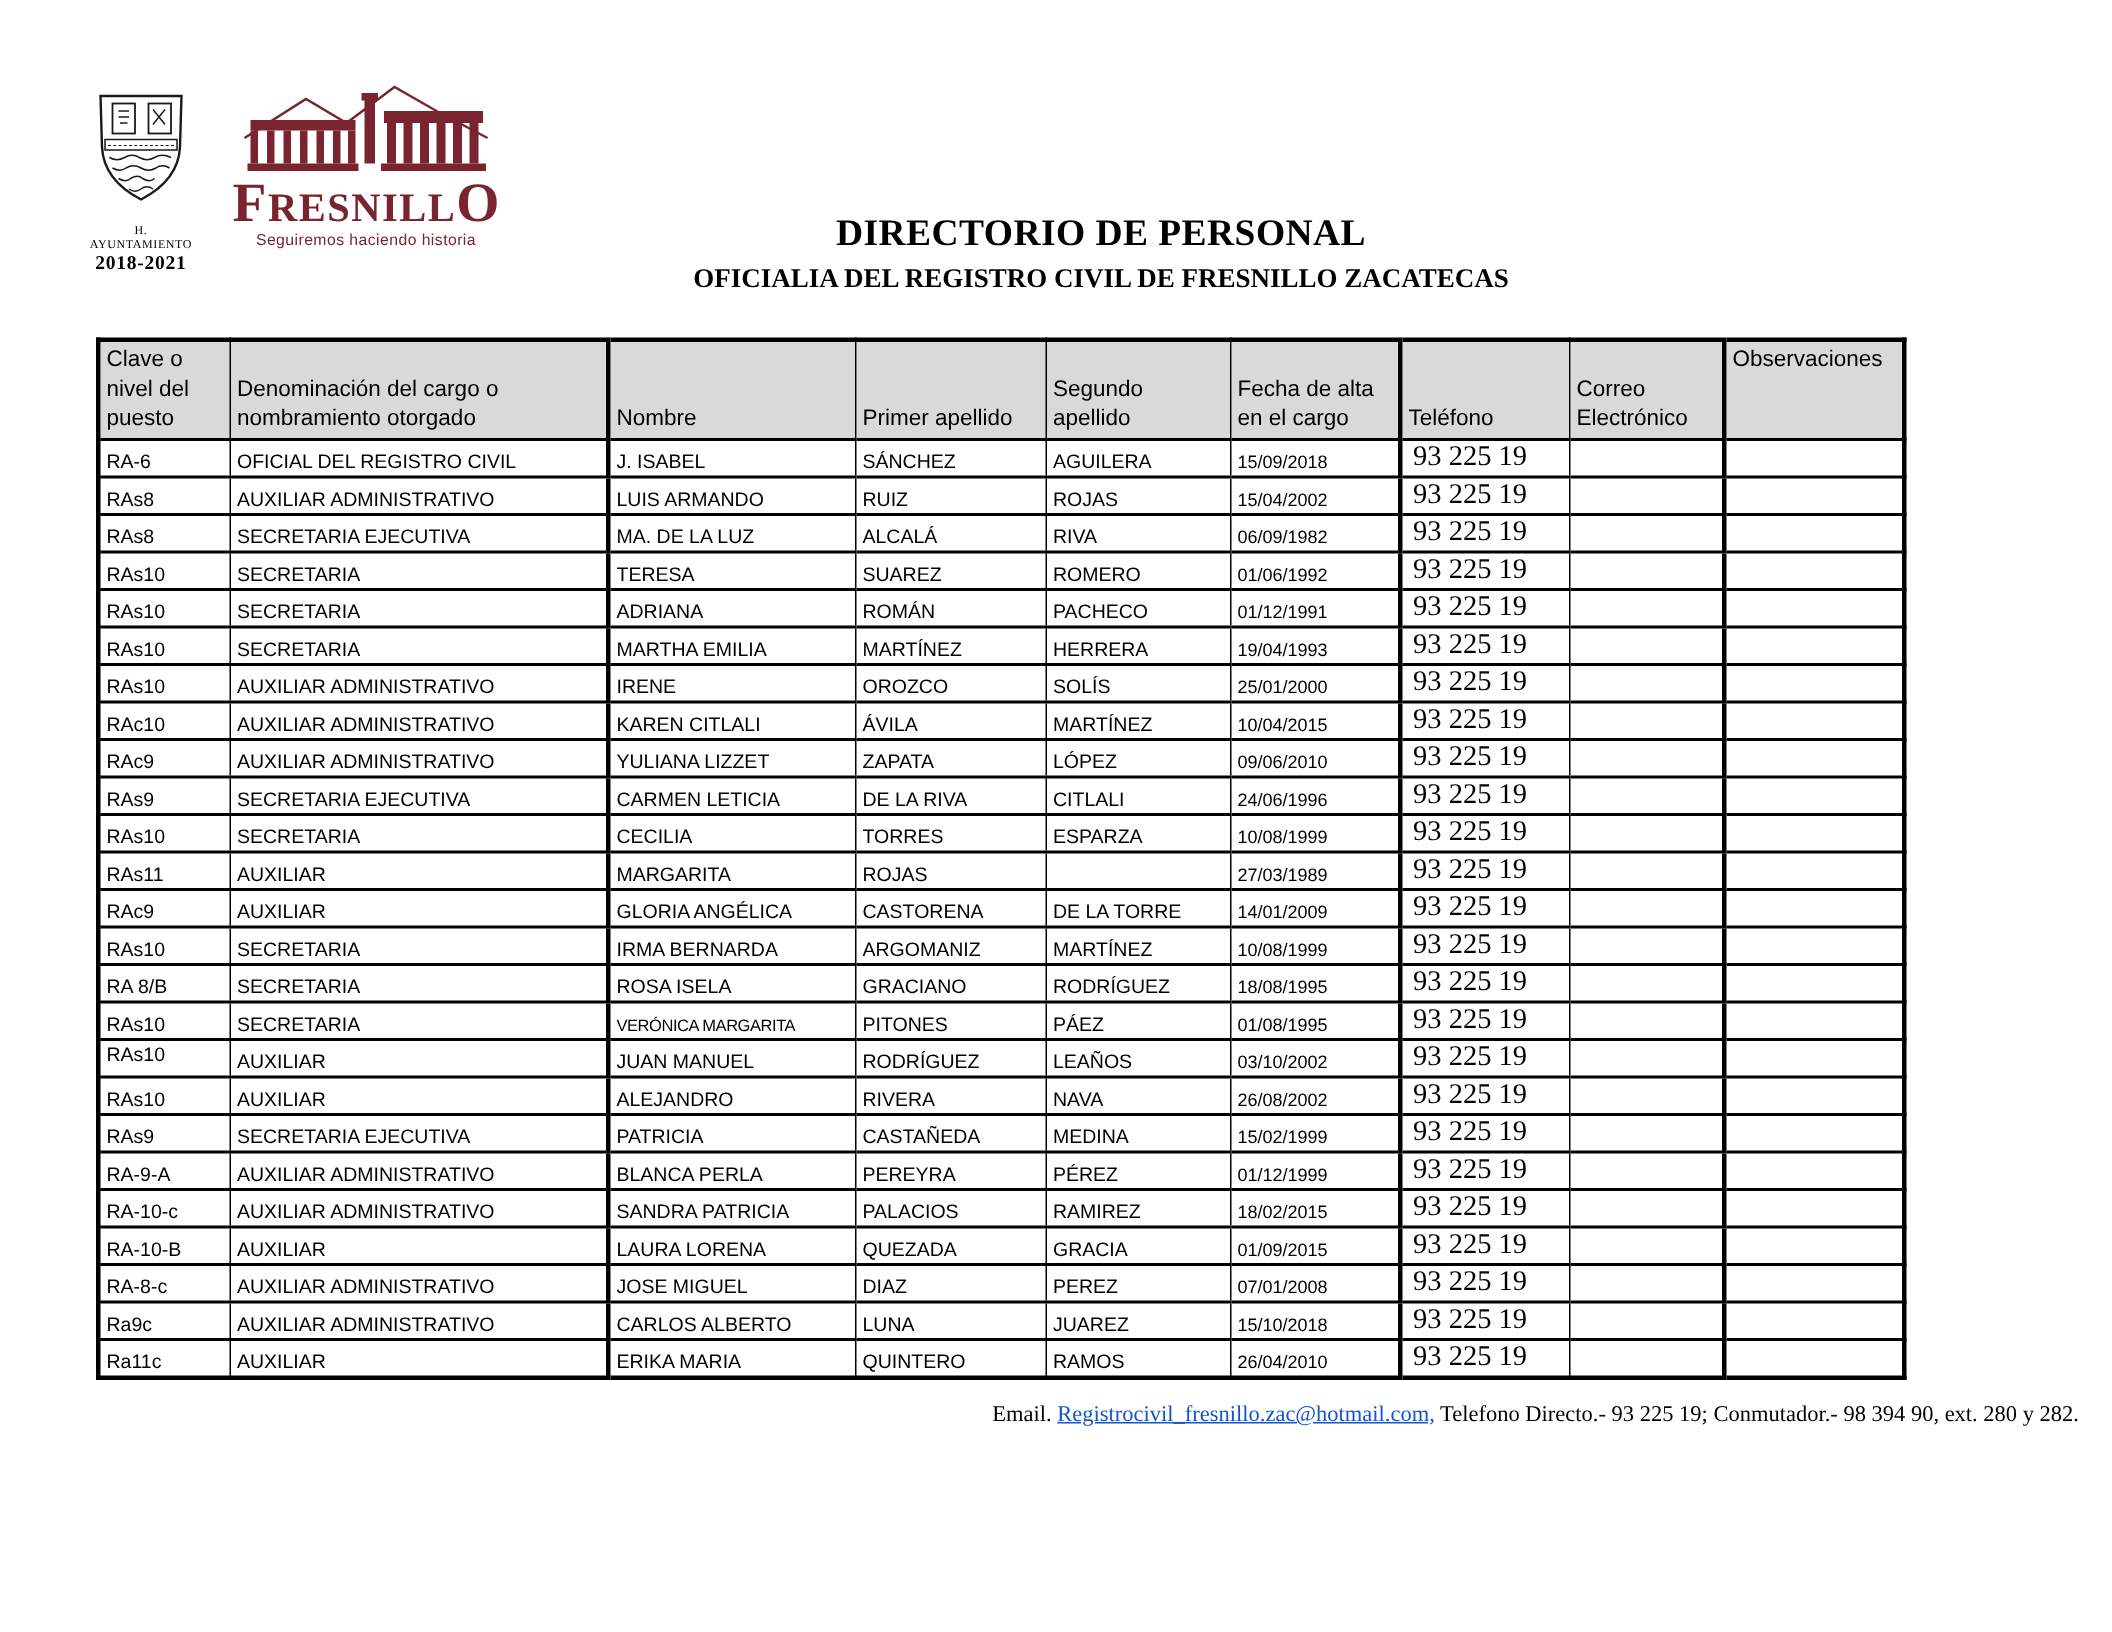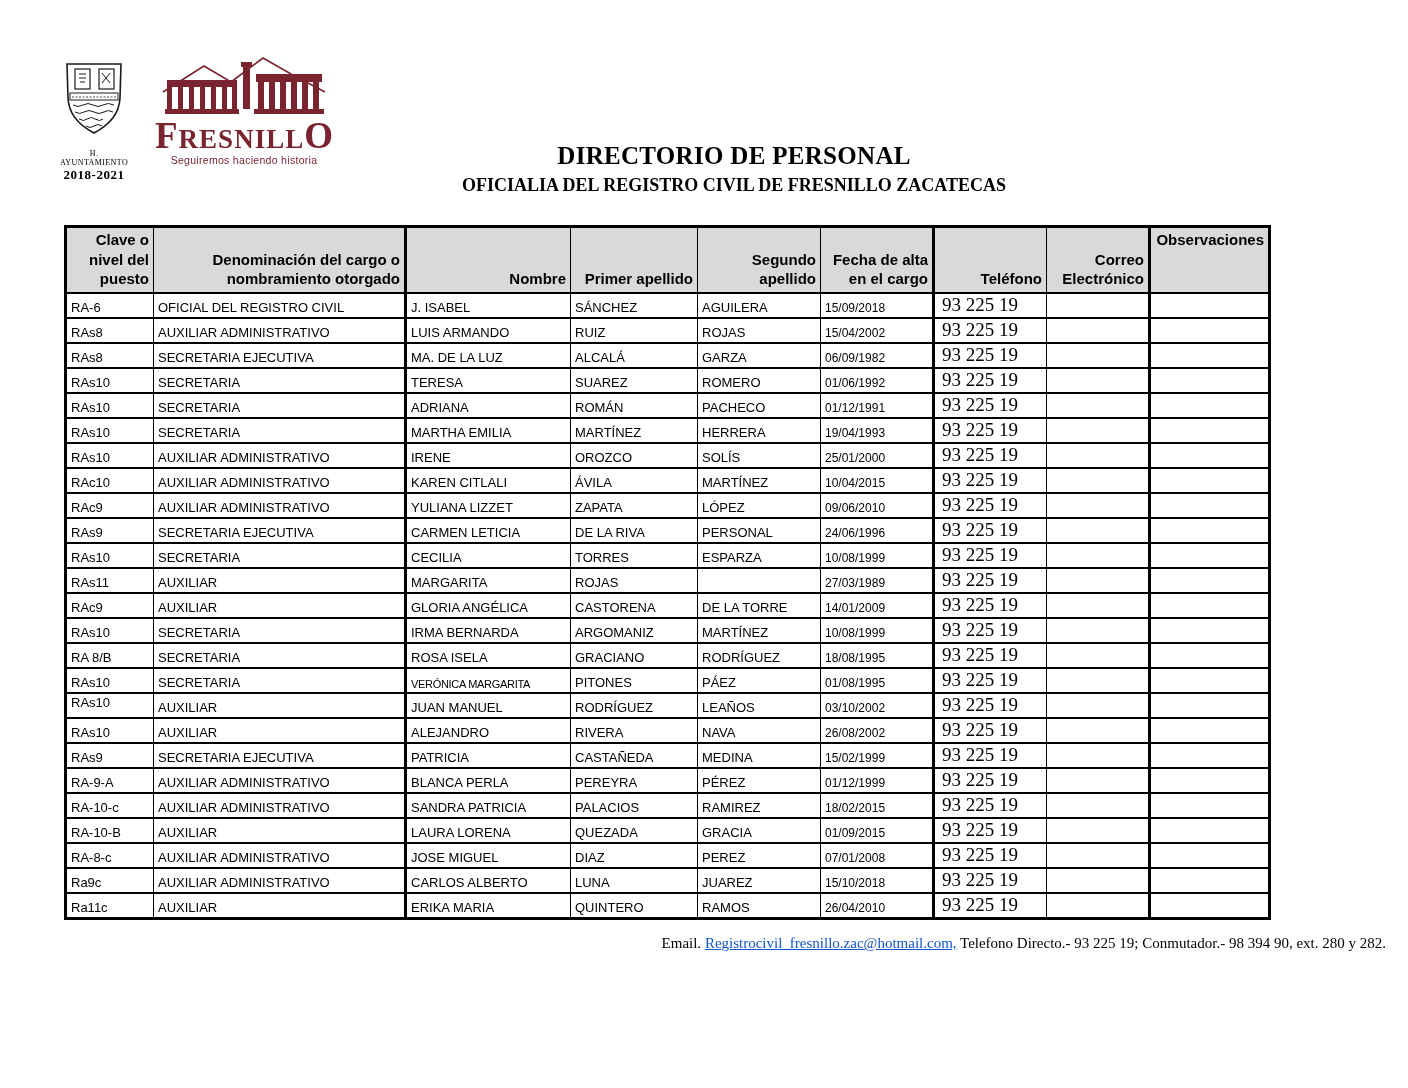--- a/index.html
+++ b/index.html
@@ -18,21 +18,21 @@
   .f-big{font-size:37px;}
   .fres-tag{font-size:10.5px;letter-spacing:.3px;margin-top:1px;}
   
   .titles{position:absolute;left:64px;top:142px;width:1340px;text-align:center;font-family:"Liberation Serif",serif;}
   .title-main{font-size:25px;font-weight:bold;letter-spacing:.3px;}
   .title-sub{font-size:18px;font-weight:bold;margin-top:5px;}
   .title-period{font-size:16px;margin-top:4px;}
   
   table{position:absolute;left:64px;top:225px;width:1204px;border-collapse:collapse;table-layout:fixed;border:3px solid #000;}
   th,td{border:1px solid #000;border-top-width:2px;border-bottom-width:2px;overflow:hidden;white-space:nowrap;box-sizing:border-box;}
-  th{background:#d9d9d9;font-weight:bold;font-size:15px;text-align:right;vertical-align:bottom;height:64px;padding:2px 4px 3px 4px;white-space:normal;line-height:1.3;}
+  th{background:#d9d9d9;font-weight:normal;font-size:15px;text-align:left;vertical-align:bottom;height:64px;padding:2px 4px 3px 4px;white-space:normal;line-height:1.3;}
   th.col-8{vertical-align:top;}
   td{height:23px;font-size:13px;vertical-align:bottom;padding:0 3px 2px 4px;}
   td.col-5{font-size:12px;}
   td.col-6{font-family:"Liberation Serif",serif;font-size:19px;vertical-align:middle;padding-bottom:1px;padding-left:7px;}
   .thick-left{border-left-width:3px !important;}
   tbody tr:nth-child(16) td.col-2{font-size:11px;letter-spacing:-.3px;}
   tbody tr:nth-child(17) td.col-0{vertical-align:top;padding-top:1px;}
   
   .footer{position:absolute;left:56px;top:935px;width:1330px;font-family:"Liberation Serif",serif;font-size:15px;text-align:right;}
   .footer a{color:#1155cc;text-decoration:underline;cursor:pointer;}
@@ -136,21 +136,21 @@
         <td class="col-5">15/04/2002</td>
         <td class="col-6 thick-left">93 225 19</td>
         <td class="col-7"></td>
         <td class="col-8 thick-left"></td>
       </tr>
       <tr>
         <td class="col-0">RAs8</td>
         <td class="col-1">SECRETARIA EJECUTIVA</td>
         <td class="col-2 thick-left">MA. DE LA LUZ</td>
         <td class="col-3">ALCALÁ</td>
-        <td class="col-4">GARZA</td>
+        <td class="col-4">RIVA</td>
         <td class="col-5">06/09/1982</td>
         <td class="col-6 thick-left">93 225 19</td>
         <td class="col-7"></td>
         <td class="col-8 thick-left"></td>
       </tr>
       <tr>
         <td class="col-0">RAs10</td>
         <td class="col-1">SECRETARIA</td>
         <td class="col-2 thick-left">TERESA</td>
         <td class="col-3">SUAREZ</td>
@@ -213,21 +213,21 @@
         <td class="col-5">09/06/2010</td>
         <td class="col-6 thick-left">93 225 19</td>
         <td class="col-7"></td>
         <td class="col-8 thick-left"></td>
       </tr>
       <tr>
         <td class="col-0">RAs9</td>
         <td class="col-1">SECRETARIA EJECUTIVA</td>
         <td class="col-2 thick-left">CARMEN LETICIA</td>
         <td class="col-3">DE LA RIVA</td>
-        <td class="col-4">PERSONAL</td>
+        <td class="col-4">CITLALI</td>
         <td class="col-5">24/06/1996</td>
         <td class="col-6 thick-left">93 225 19</td>
         <td class="col-7"></td>
         <td class="col-8 thick-left"></td>
       </tr>
       <tr>
         <td class="col-0">RAs10</td>
         <td class="col-1">SECRETARIA</td>
         <td class="col-2 thick-left">CECILIA</td>
         <td class="col-3">TORRES</td>

